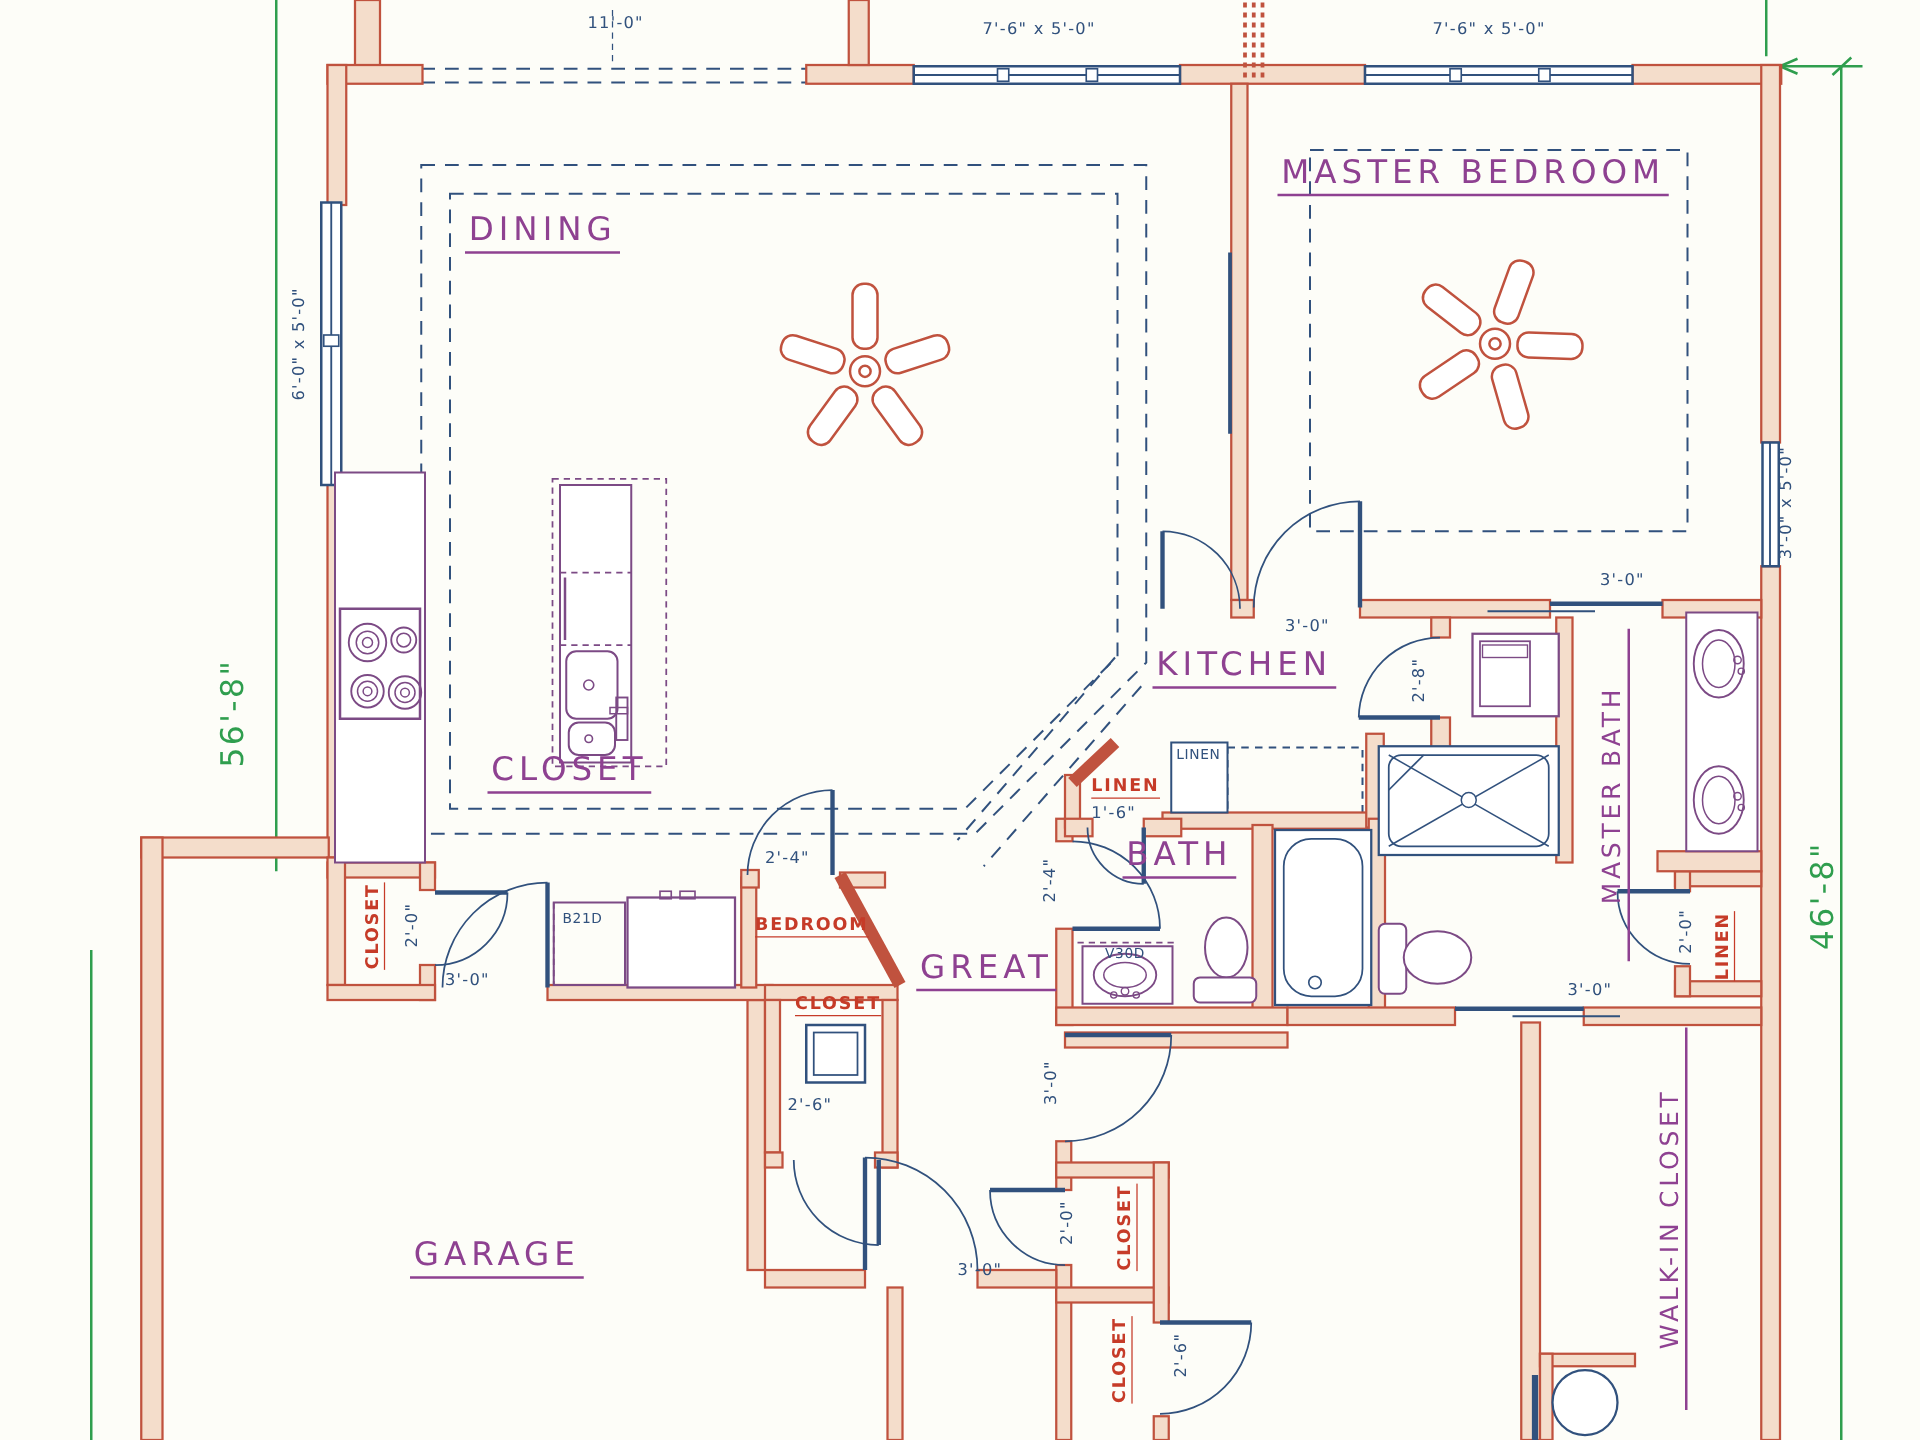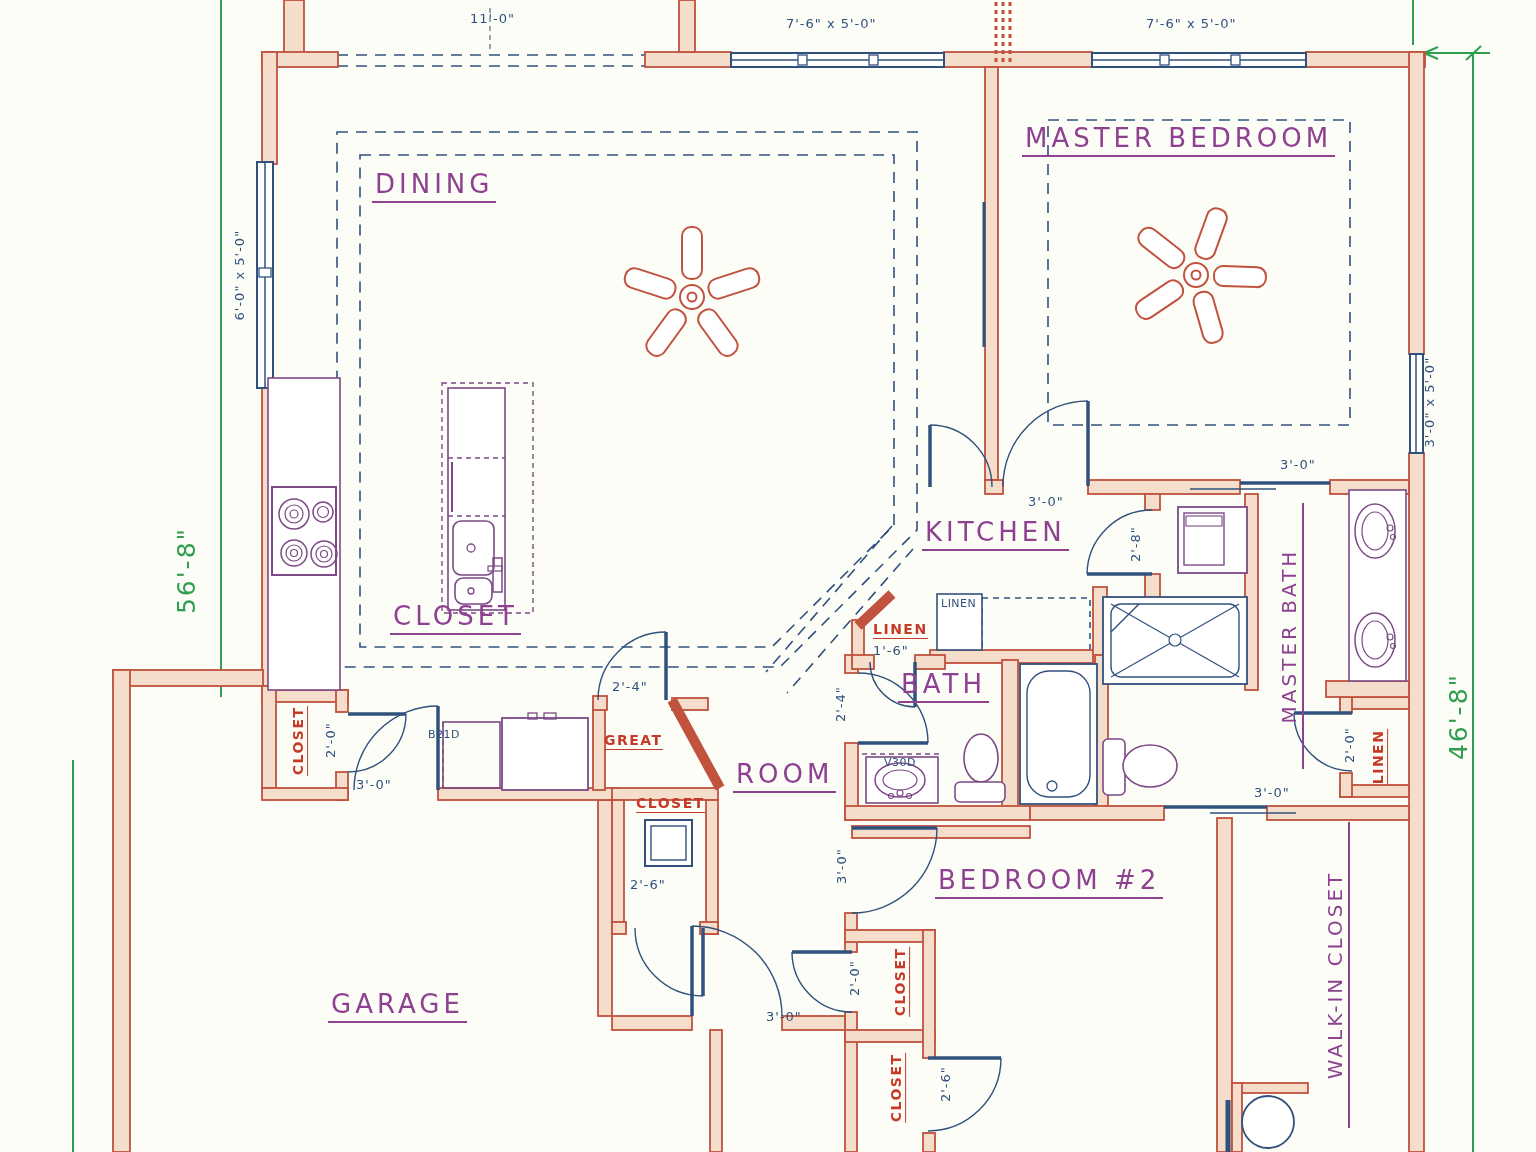--- a/index.html
+++ b/index.html
@@ -358,36 +358,35 @@
       <line class="b" x1="1228" y1="1100" x2="1228" y2="1152" stroke-width="5"></line>
     </g>
   </g>
 </svg>
 
   <div class="lbl rl" style="left:372px;top:170px">DINING</div>
   <div class="lbl rl" style="left:390px;top:602px">CLOSET</div>
   <div class="lbl rl" style="left:1022px;top:124px">MASTER BEDROOM</div>
   <div class="lbl rl" style="left:922px;top:518px">KITCHEN</div>
   <div class="lbl rl" style="left:898px;top:670px">BATH</div>
-  <div class="lbl rl" style="left:733px;top:760px">ROOM</div>
-  <div class="lbl rl" style="left:935px;top:866px">BEDROOM #2</div>
+  <div class="lbl rl" style="left:733px;top:760px">GREAT</div>
   <div class="lbl rl" style="left:328px;top:990px">GARAGE</div>
   <div class="lbl rl rlv rot" style="left:1158px;top:623px;width:260px;text-align:center">MASTER BATH</div>
   <div class="lbl rl rlv rot" style="left:1184px;top:962px;width:300px;text-align:center">WALK-IN CLOSET</div>
 
   <div class="lbl cl rot" style="left:264px;top:732px;width:70px;text-align:center">CLOSET</div>
-  <div class="lbl cl" style="left:604px;top:732px">GREAT</div>
+  <div class="lbl cl" style="left:604px;top:732px">BEDROOM</div>
   <div class="lbl cl" style="left:636px;top:795px">CLOSET</div>
   <div class="lbl cl" style="left:873px;top:621px">LINEN</div>
   <div class="lbl cl rot" style="left:866px;top:973px;width:70px;text-align:center">CLOSET</div>
   <div class="lbl cl rot" style="left:862px;top:1079px;width:70px;text-align:center">CLOSET</div>
   <div class="lbl cl rot" style="left:1351px;top:748px;width:56px;text-align:center">LINEN</div>
 
   <div class="lbl nl" style="left:941px;top:598px">LINEN</div>
-  <div class="lbl nl" style="left:428px;top:729px">B21D</div>
+  <div class="lbl nl" style="left:450px;top:729px">B21D</div>
   <div class="lbl nl" style="left:884px;top:757px">V30D</div>
 
   <div class="lbl dm" style="left:470px;top:12px">11'-0"</div>
   <div class="lbl dm" style="left:786px;top:17px">7'-6" x 5'-0"</div>
   <div class="lbl dm" style="left:1146px;top:17px">7'-6" x 5'-0"</div>
   <div class="lbl dm rot" style="left:190px;top:268px;width:100px;text-align:center">6'-0" x 5'-0"</div>
   <div class="lbl dm rot" style="left:1380px;top:395px;width:100px;text-align:center">3'-0" x 5'-0"</div>
   <div class="lbl dm" style="left:1028px;top:495px">3'-0"</div>
   <div class="lbl dm" style="left:1280px;top:458px">3'-0"</div>
   <div class="lbl dm rot" style="left:1114px;top:537px;width:44px;text-align:center">2'-8"</div>

